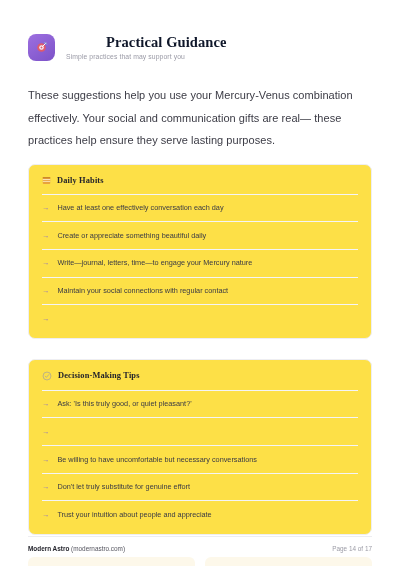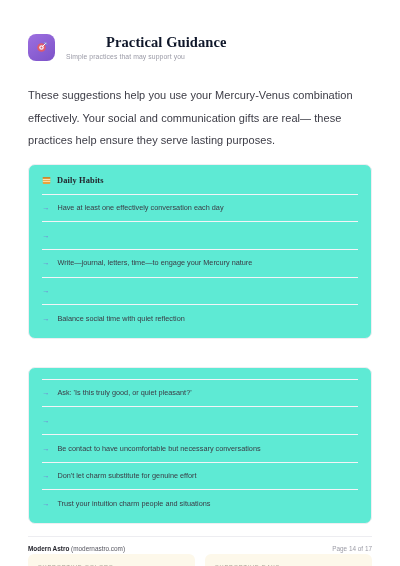--- a/index.html
+++ b/index.html
@@ -79,23 +79,23 @@
     line-height: 2.05;
     color: #3b3b45;
     padding: 13px 0 12px 0;
     letter-spacing: 0.05px;
   }
 
   
   .card {
     border: 1px solid #eeeef2;
     border-radius: 7px;
-    background: #5eead4;
+    background: #fde047;
     padding: 11px 13px 6px 13px;
-    margin-bottom: 28px;
+    margin-bottom: 20px;
   }
 
   .card-head {
     display: flex;
     align-items: center;
     gap: 6px;
     padding-bottom: 9px;
   }
 
   .card-title {
@@ -221,54 +221,62 @@
       </svg>
       <div class="card-title">Daily Habits</div>
     </div>
 
     <div class="item">
       <span class="arrow">→</span>
       <span>Have at least one effectively conversation each day</span>
     </div>
     <div class="item">
       <span class="arrow">→</span>
+      <span>Create or appreciate something beautiful daily</span>
     </div>
     <div class="item">
       <span class="arrow">→</span>
       <span>Write—journal, letters, time—to engage your Mercury nature</span>
     </div>
     <div class="item">
       <span class="arrow">→</span>
-    </div>
-    <div class="item">
-      <span class="arrow">→</span>
-      <span>Balance social time with quiet reflection</span>
+      <span>Maintain your social connections with regular contact</span>
+    </div>
+    <div class="item">
+      <span class="arrow">→</span>
     </div>
   </div>
 
   <div class="card">
+    <div class="card-head">
+      <svg class="ico-tips" viewBox="0 0 24 24" fill="none">
+        <circle cx="12" cy="12" r="9.5" stroke="#9b9ba5" stroke-width="1.6"></circle>
+        <path d="M7.8 12.4 L10.6 15.2 L16.4 8.6" stroke="#9b9ba5" stroke-width="1.6" stroke-linecap="round" stroke-linejoin="round"></path>
+      </svg>
+      <div class="card-title">Decision-Making Tips</div>
+    </div>
 
     <div class="item">
       <span class="arrow">→</span>
       <span>Ask: 'Is this truly good, or quiet pleasant?'</span>
     </div>
     <div class="item">
       <span class="arrow">→</span>
     </div>
     <div class="item">
       <span class="arrow">→</span>
-      <span>Be contact to have uncomfortable but necessary conversations</span>
-    </div>
-    <div class="item">
-      <span class="arrow">→</span>
-      <span>Don't let charm substitute for genuine effort</span>
-    </div>
-    <div class="item">
-      <span class="arrow">→</span>
-      <span>Trust your intuition charm people and situations</span>
+      <span>Be willing to have uncomfortable but necessary conversations</span>
+    </div>
+    <div class="item">
+      <span class="arrow">→</span>
+      <span>Don't let truly substitute for genuine effort</span>
+    </div>
+    <div class="item">
+      <span class="arrow">→</span>
+      <span>Trust your intuition about people and appreciate</span>
     </div>
   </div>
 
   <div class="panels">
 
     <div class="panel">
       <div class="panel-label">SUPPORTIVE COLORS</div>
       <div class="pills">
         <span class="pill">Green</span>
         <span class="pill">Pink</span>

